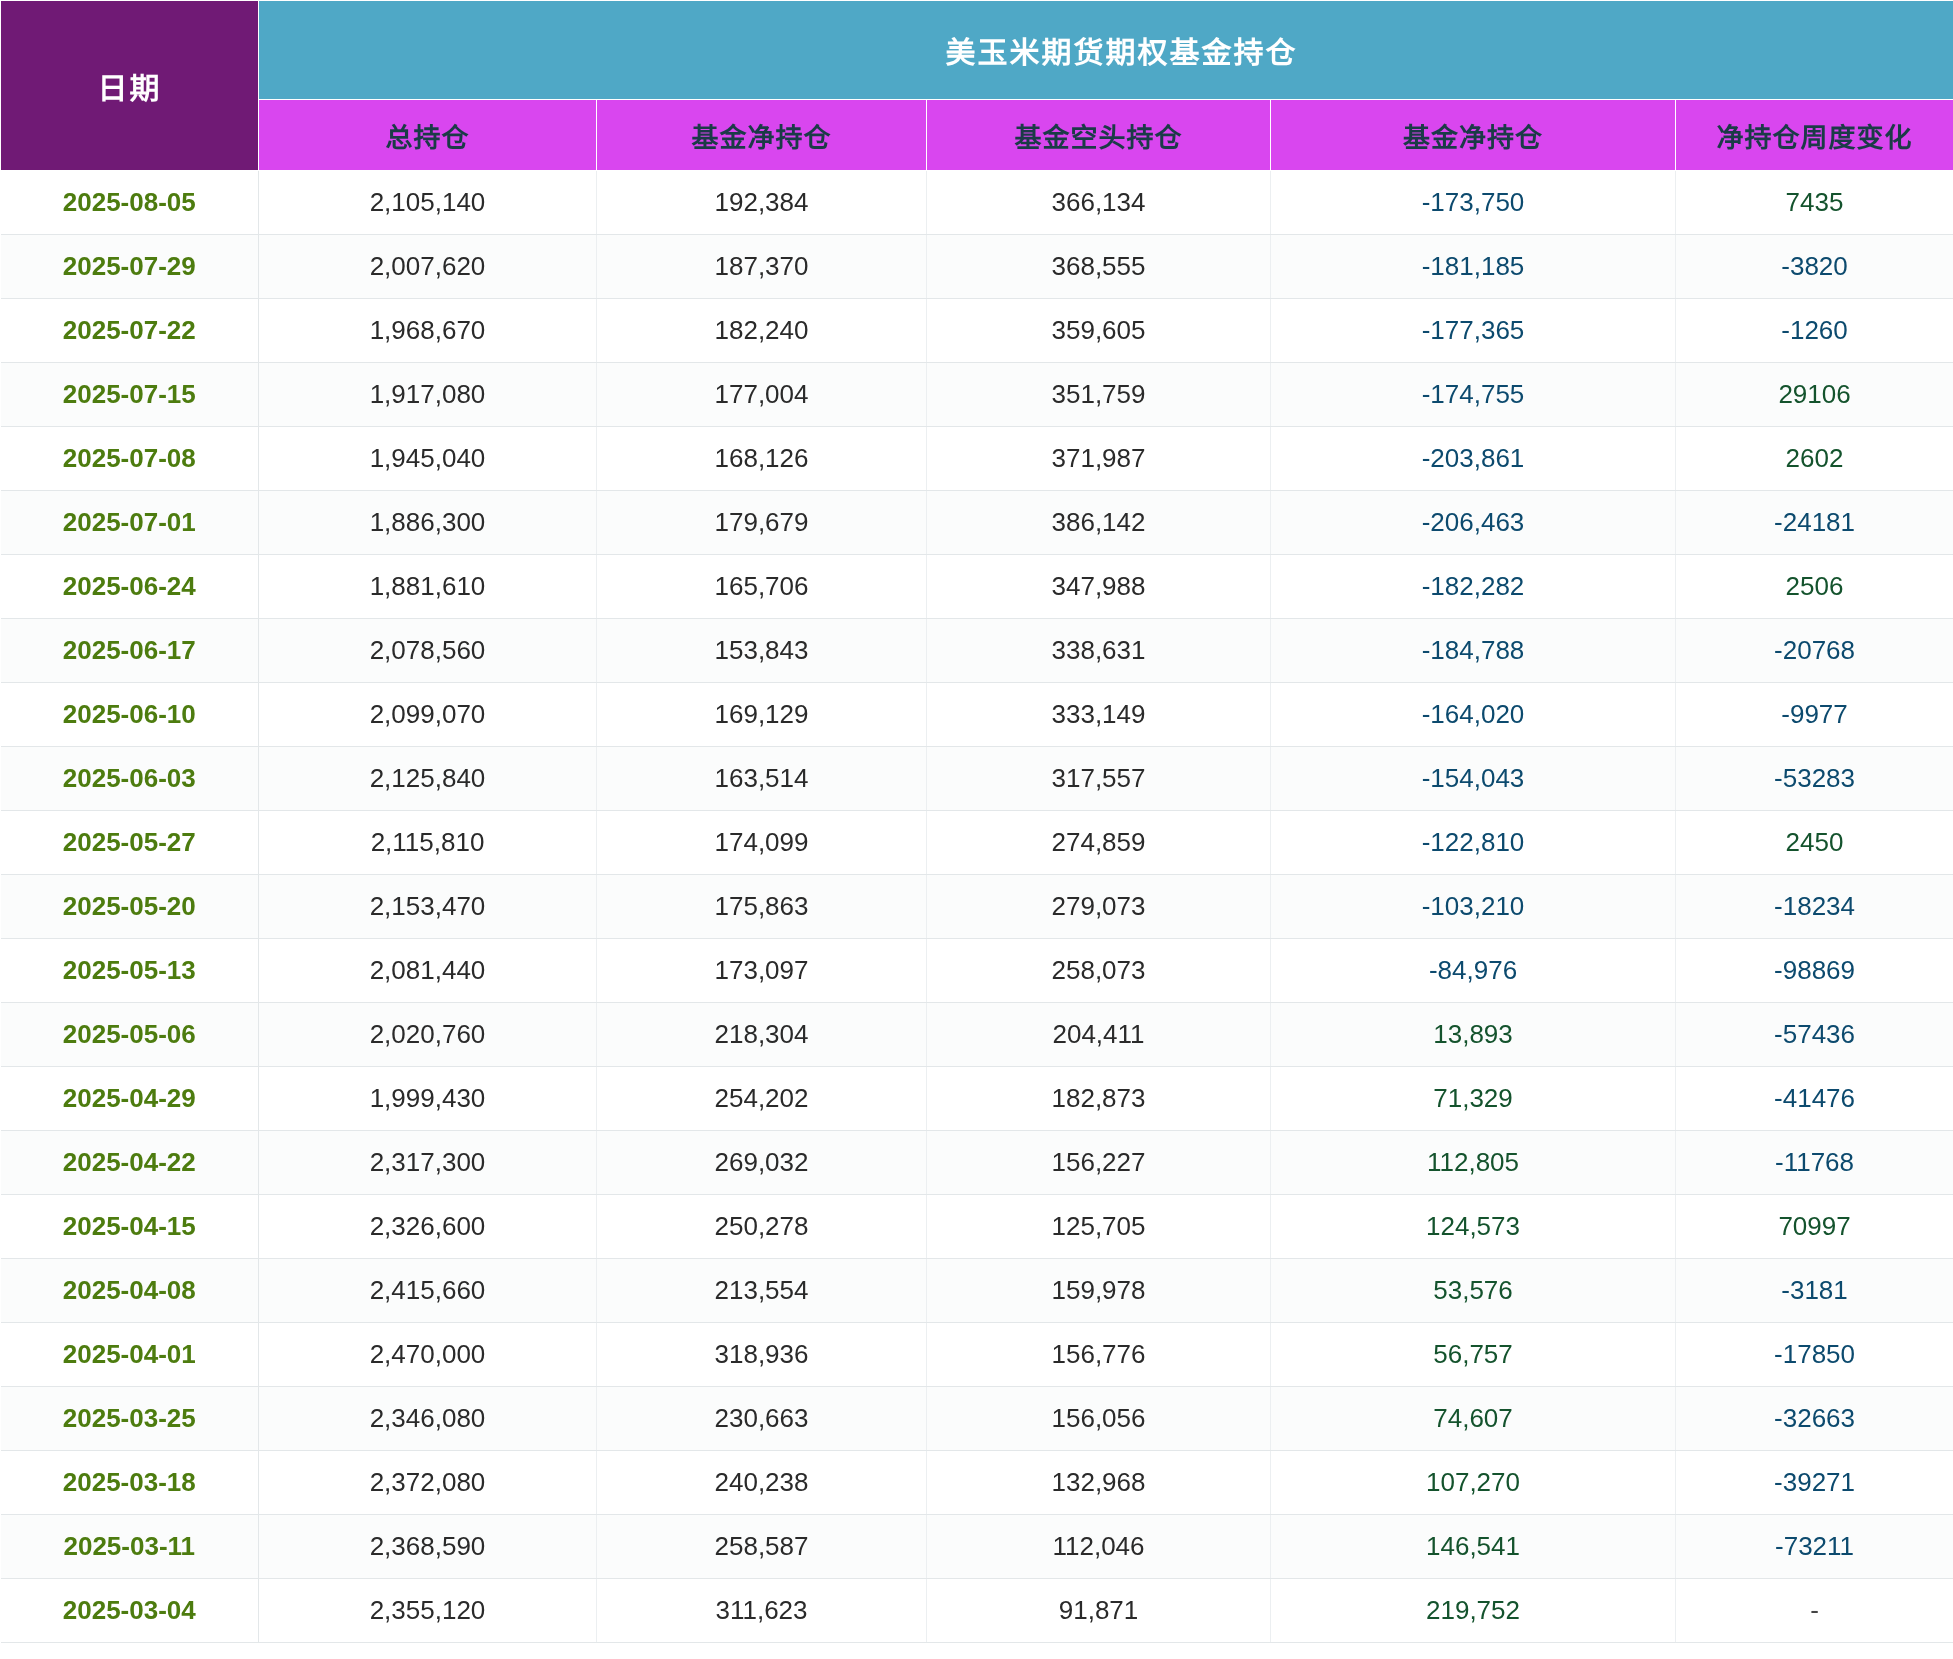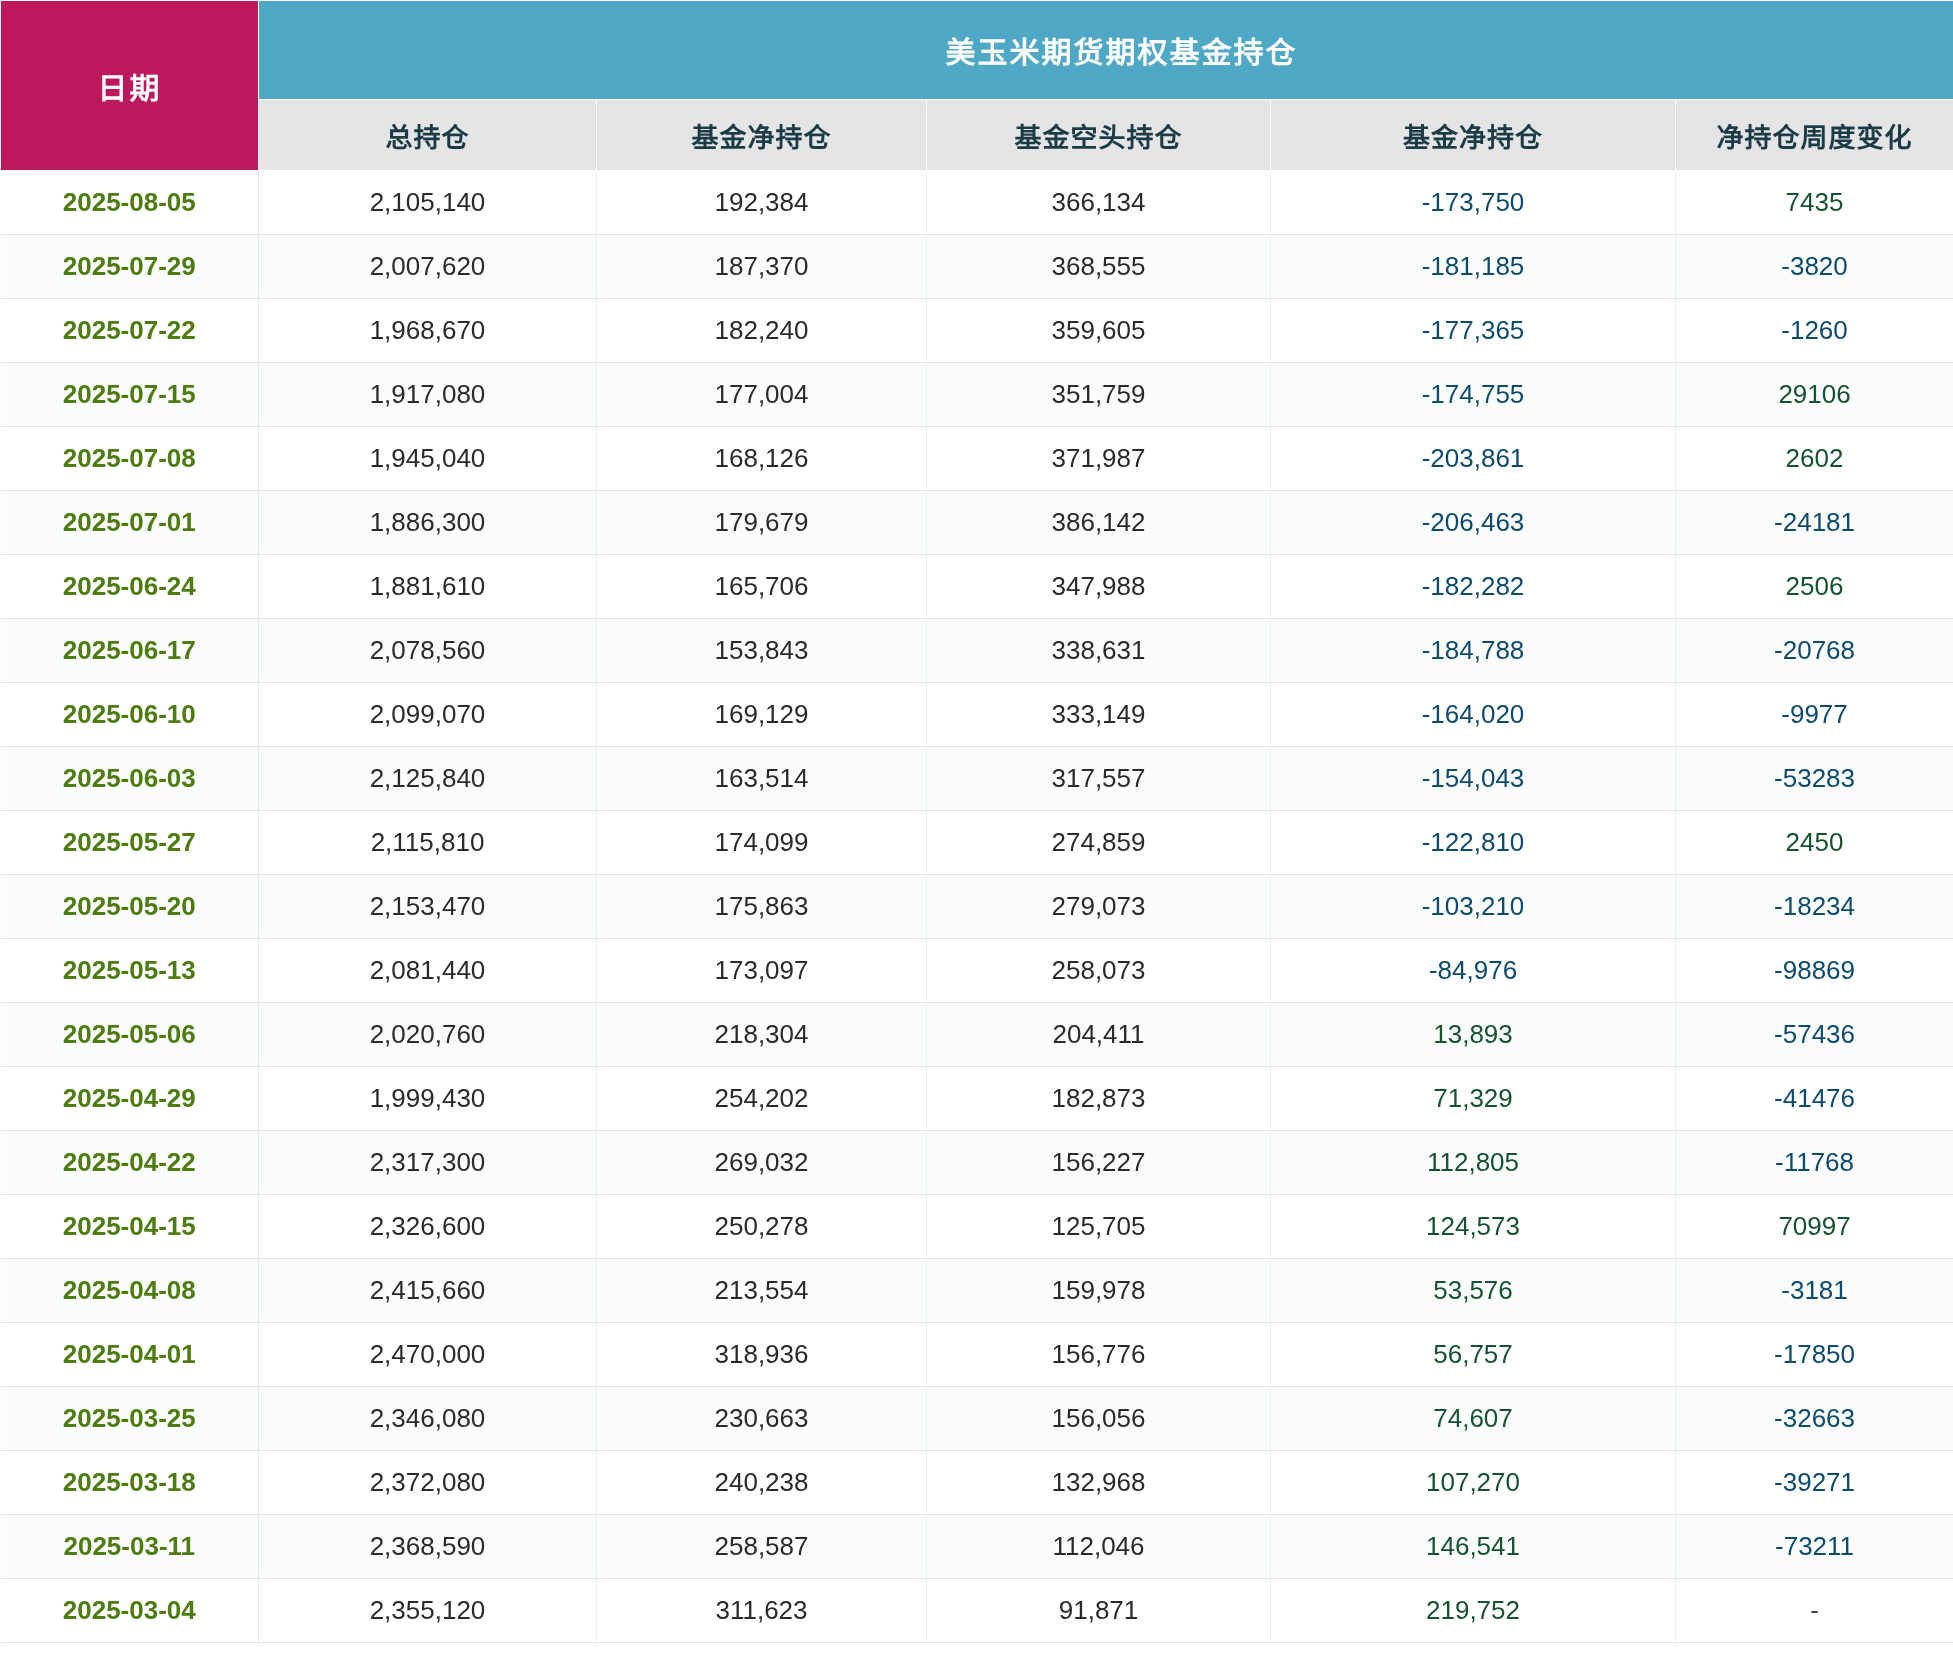--- a/index.html
+++ b/index.html
@@ -18,42 +18,42 @@
   }
   table.fund-table col.c-date   { width: 258px; }
   table.fund-table col.c-total  { width: 338px; }
   table.fund-table col.c-long   { width: 330px; }
   table.fund-table col.c-short  { width: 344px; }
   table.fund-table col.c-net    { width: 405px; }
   table.fund-table col.c-chg    { width: 278px; }
 
   
   th.date-head {
-    background: #be185d;
+    background: #701a75;
     color: #ffffff;
     font-size: 30px;
     font-weight: bold;
     border: 1px solid #ffffff;
     vertical-align: middle;
     text-align: center;
     letter-spacing: 2px;
   }
   th.title-head {
     background: #4fa8c6;
     color: #ffffff;
     font-size: 30px;
     font-weight: bold;
     height: 96px;
     border: 1px solid #ffffff;
     text-align: center;
     letter-spacing: 2px;
     padding-left: 32px;
   }
   th.sub-head {
-    background: #e5e5e5;
+    background: #d946ef;
     color: #1b3b47;
     font-size: 27px;
     font-weight: bold;
     height: 68px;
     border: 1px solid #ffffff;
     text-align: center;
     letter-spacing: 1px;
   }
 
   

